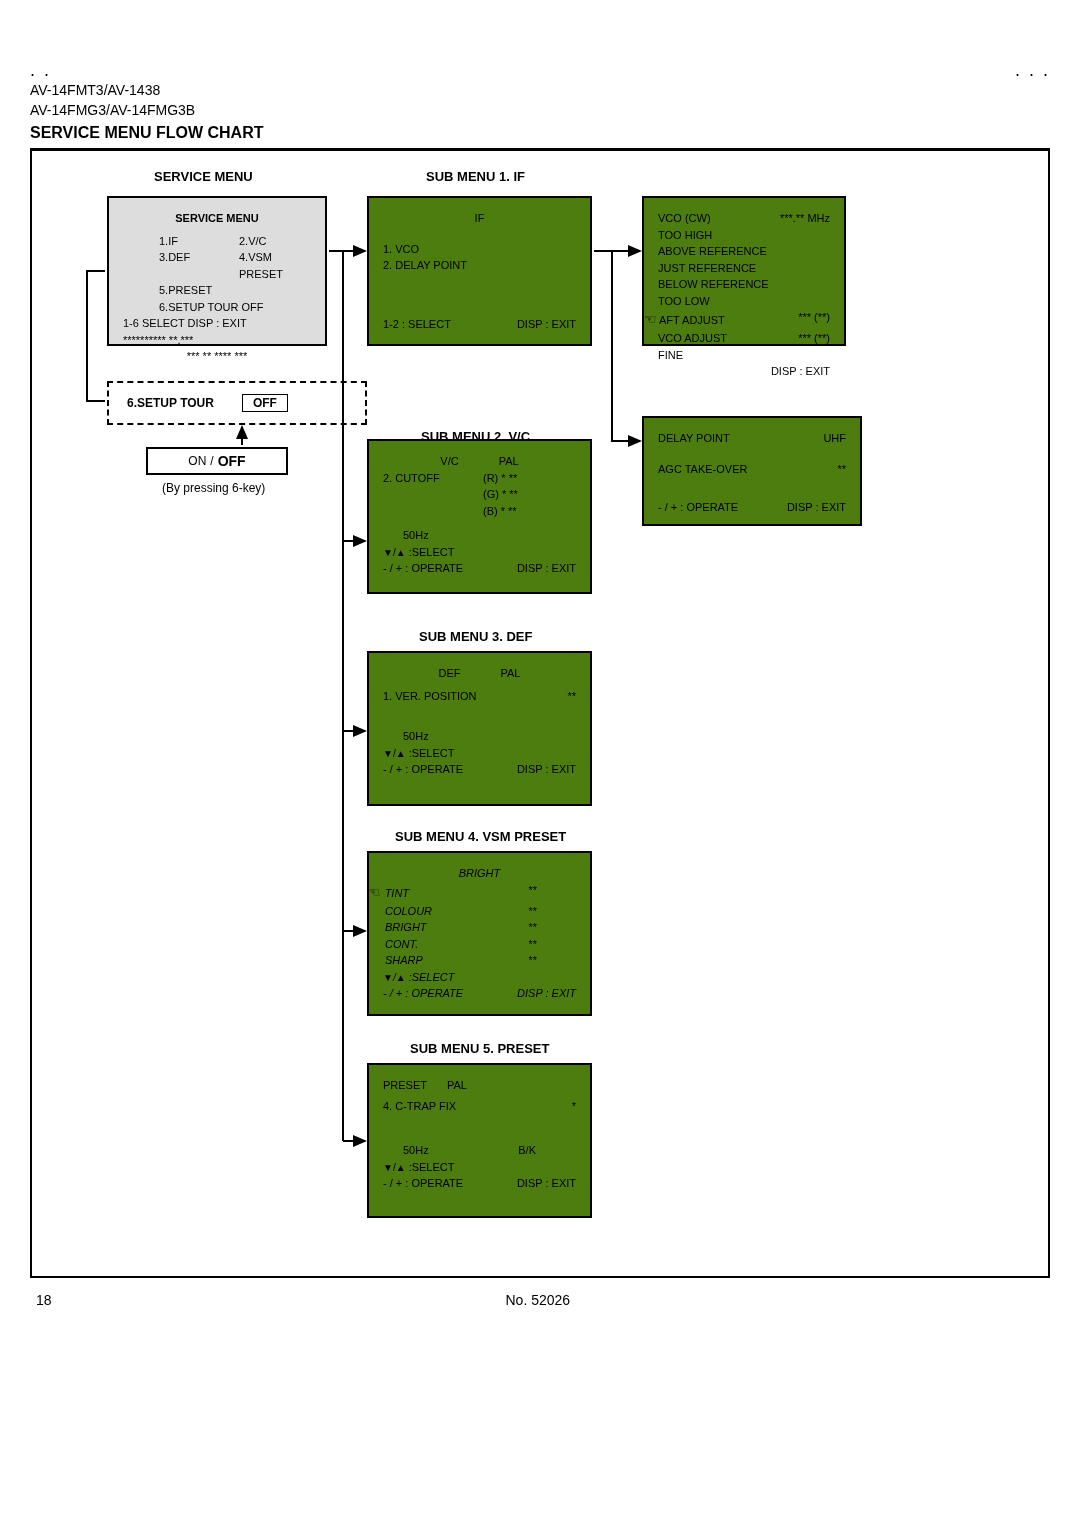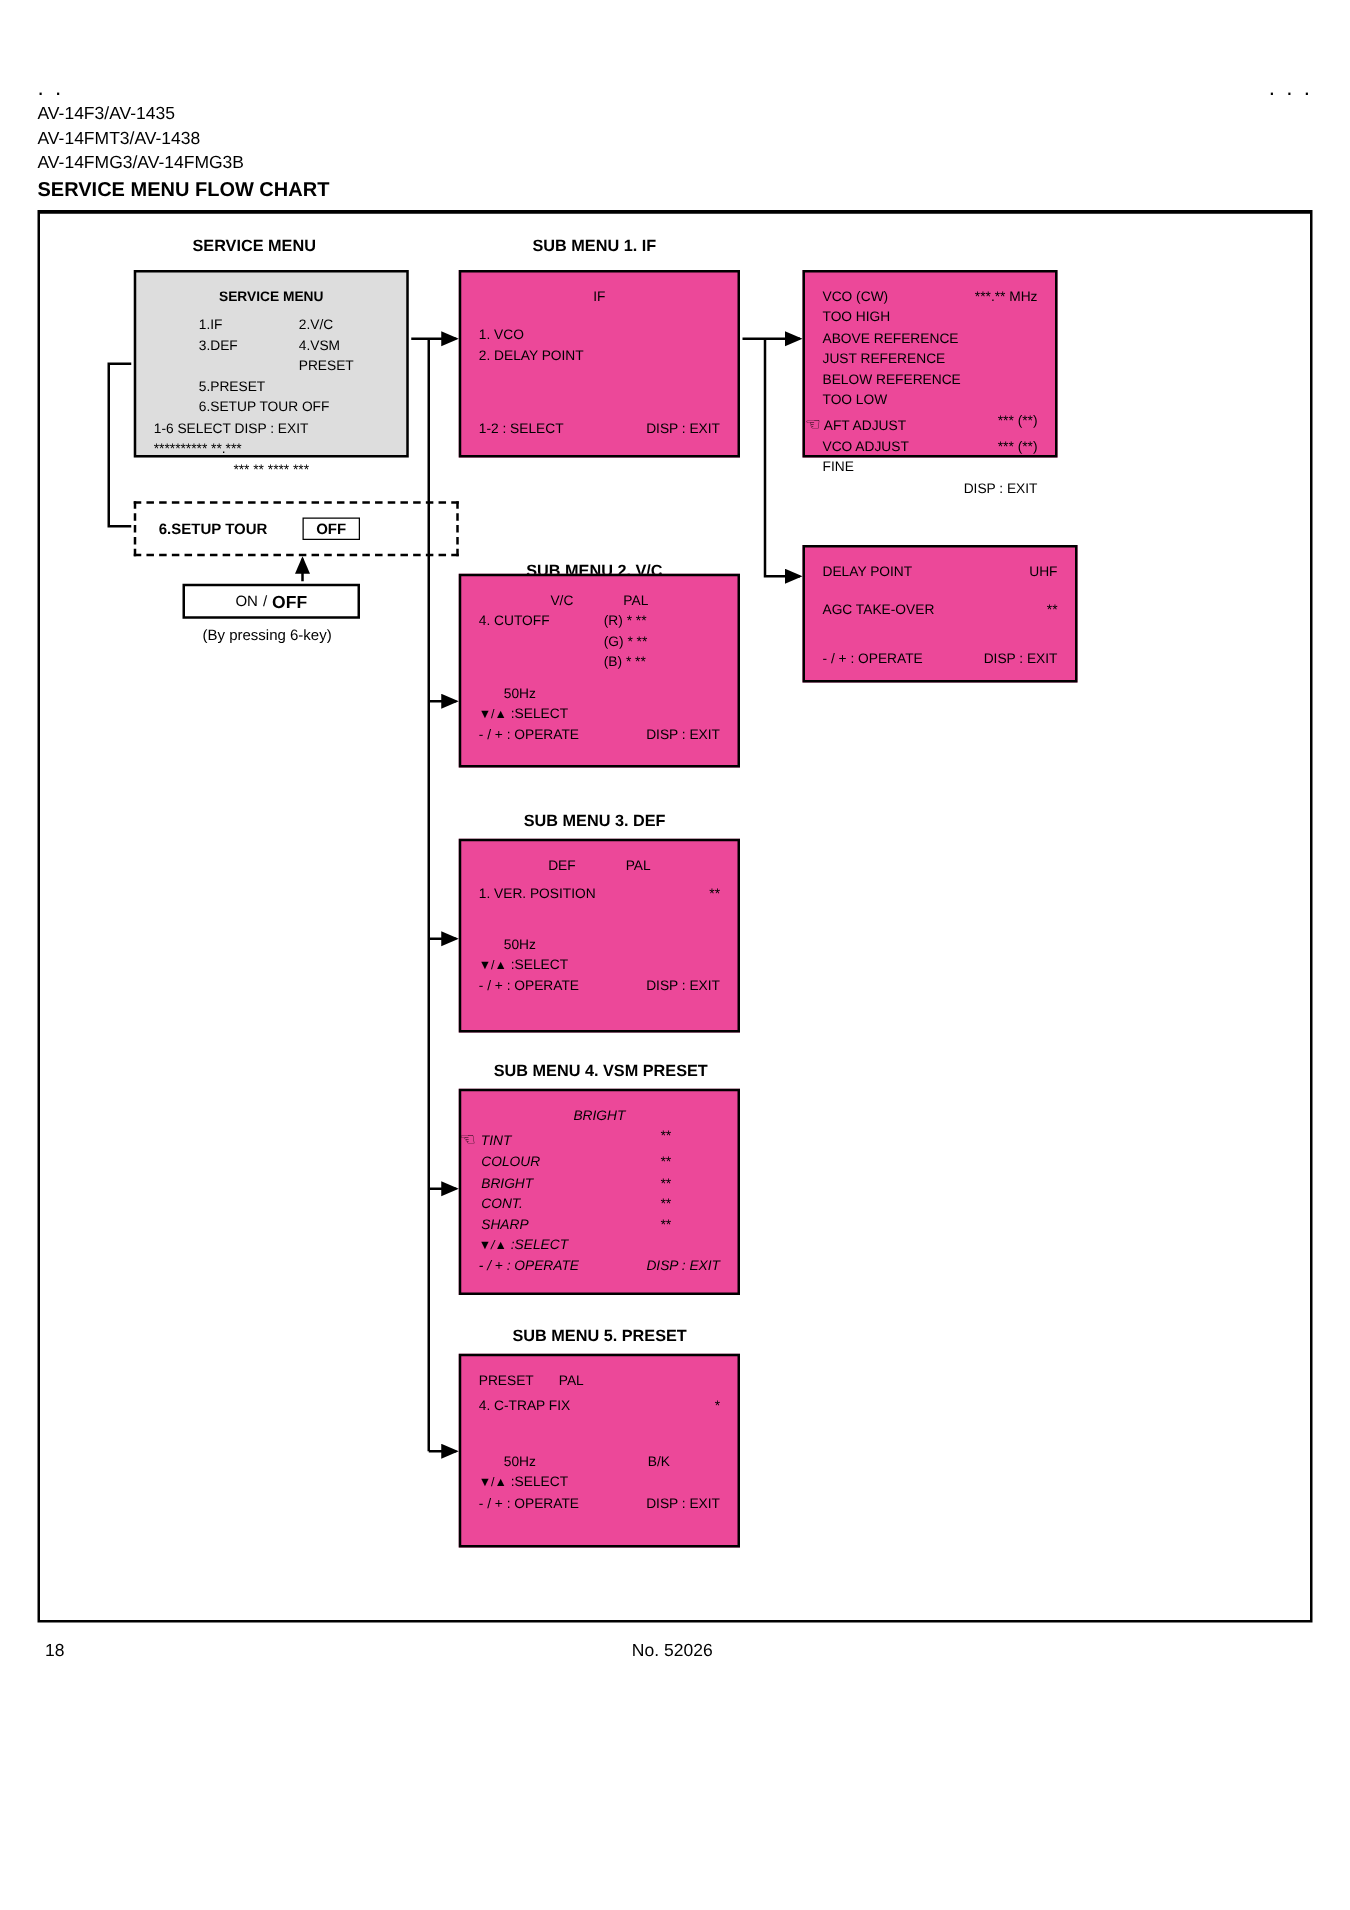--- a/index.html
+++ b/index.html
@@ -17,21 +17,21 @@
     .main-frame {
       border: 2px solid #000;
       border-top: 3px solid #000;
       margin-top: 6px;
       padding: 20px 40px 30px 75px;
       position: relative;
       height: 1130px;
     }
     .box {
       border: 2px solid #000;
-      background: #ec4899;
+      background: #4d7c0f;
       padding: 12px 14px;
       font-size: 11px;
       line-height: 1.5;
       position: absolute;
     }
     .service-box {
       background: #ddd;
       left: 75px; top: 45px;
       width: 220px; height: 150px;
     }
@@ -87,21 +87,20 @@
   </style>
 </head>
 <body>
 
 <div class="header-row">
   <span class="dots">. .</span>
   <span class="dots">. . .</span>
 </div>
 
 <div class="model-list">
-  <div>AV-14F3/AV-1435</div>
   <div>AV-14FMT3/AV-1438</div>
   <div>AV-14FMG3/AV-14FMG3B</div>
 </div>
 
 <div class="title">SERVICE MENU FLOW CHART</div>
 
 <div class="main-frame">
 
   <div class="lbl-service">SERVICE MENU</div>
   <div class="lbl-sub1">SUB MENU 1. IF</div>
@@ -188,21 +187,21 @@
         <span>DISP : EXIT</span>
       </div>
   </div>
 
   <div class="box sub2-box">
     <div style="display:flex; gap:40px; justify-content:center;">
         <span>V/C</span>
         <span>PAL</span>
       </div>
     <div style="display:flex;">
-        <span style="width:100px;">4. CUTOFF</span>
+        <span style="width:100px;">2. CUTOFF</span>
         <span>(R) * **</span>
       </div>
     <div style="margin-left:100px;">(G) * **</div>
     <div style="margin-left:100px;">(B) * **</div>
     <div class="indent" style="margin-top:8px;">50Hz</div>
     <div><span class="tri">▼/▲</span> <span>:SELECT</span></div>
     <div class="row2">
         <span>- / + : OPERATE</span>
         <span>DISP : EXIT</span>
       </div>

